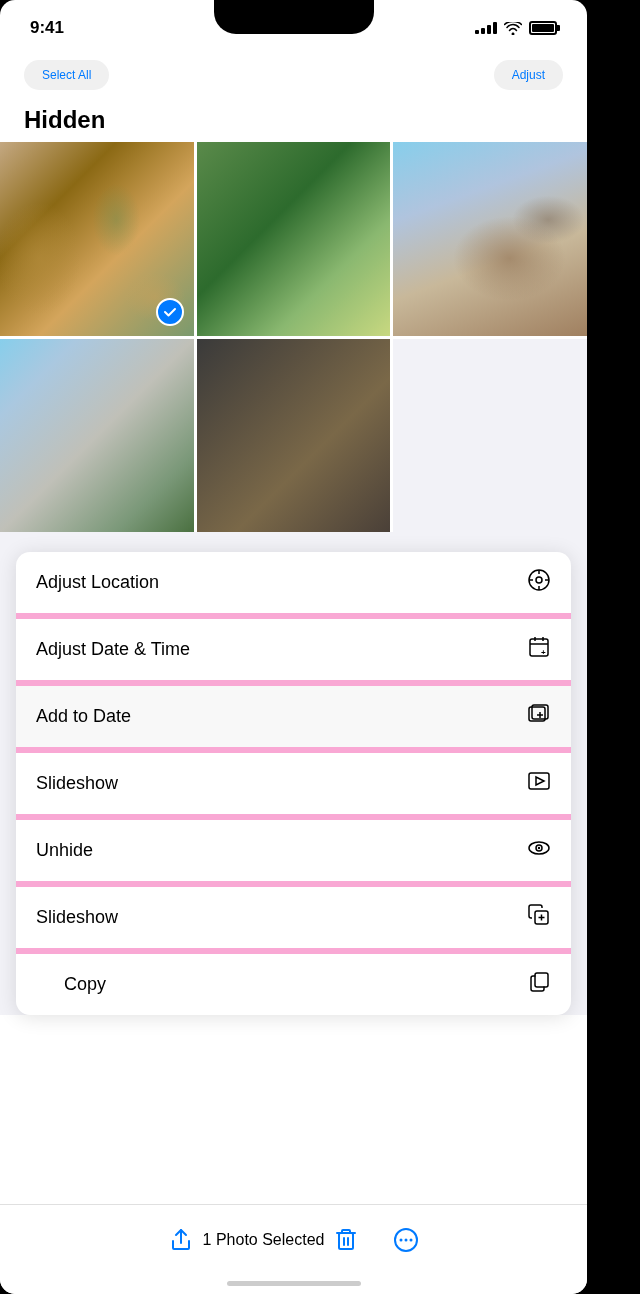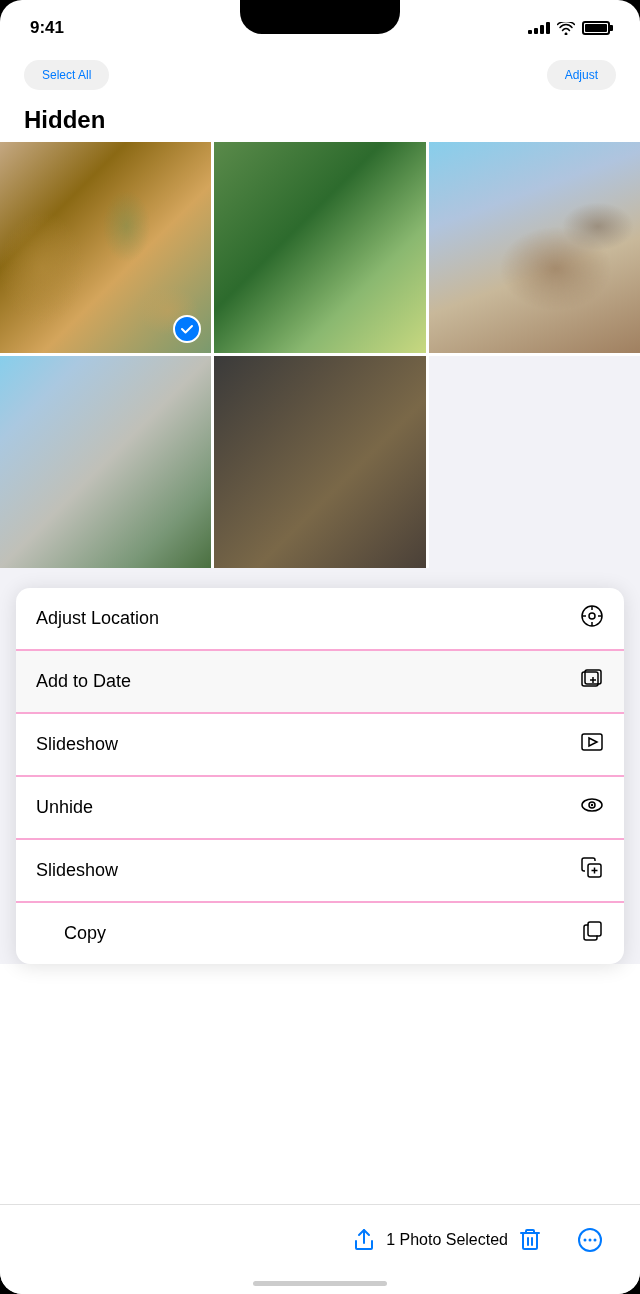--- a/index.html
+++ b/index.html
@@ -7,24 +7,24 @@
     body {
       width: 640px;
       min-height: 1294px;
       background: #000;
       font-family: -apple-system, 'SF Pro Display', 'Helvetica Neue', sans-serif;
       position: relative;
       overflow: hidden;
     }
 
     .phone-frame {
-      width: 640px;
+      width: 587px;
       height: 1294px;
       background: #fff;
-      border-radius: 22px;
+      border-radius: 15px;
       overflow: hidden;
       position: relative;
     }
 
     
     .status-bar {
       display: flex;
       justify-content: space-between;
       align-items: center;
       padding: 14px 30px 8px;
@@ -157,21 +157,21 @@
       overflow: hidden;
       box-shadow: 0 2px 20px rgba(0,0,0,0.12);
     }
 
     .menu-item {
       display: flex;
       justify-content: space-between;
       align-items: center;
       padding: 16px 20px;
       cursor: pointer;
-      border-bottom: 2px solid #f9a8d4;
+      border-bottom: 6px solid #f9a8d4;
     }
     .menu-item:last-child {
       border-bottom: none;
       padding-left: 48px;
     }
     .menu-item-label {
       font-size: 18px;
       color: #000;
     }
     .menu-item-icon {
@@ -183,21 +183,21 @@
     .bottom-toolbar {
       position: absolute;
       bottom: 0;
       left: 0;
       right: 0;
       height: 90px;
       background: rgba(255,255,255,0.95);
       border-top: 1px solid #e0e0e0;
       display: flex;
       align-items: center;
-      justify-content: flex-end;
+      justify-content: center;
       padding: 0 28px 20px;
     }
     .toolbar-btn {
       background: none;
       border: none;
       cursor: pointer;
       color: #007AFF;
       font-size: 24px;
       display: flex;
       align-items: center;
@@ -318,20 +318,32 @@
             <circle cx="12" cy="12" r="10" stroke="#000" stroke-width="1.5"></circle>
             <circle cx="12" cy="12" r="3" stroke="#000" stroke-width="1.5"></circle>
             <line x1="12" y1="2" x2="12" y2="6" stroke="#000" stroke-width="1.5"></line>
             <line x1="12" y1="18" x2="12" y2="22" stroke="#000" stroke-width="1.5"></line>
             <line x1="2" y1="12" x2="6" y2="12" stroke="#000" stroke-width="1.5"></line>
             <line x1="18" y1="12" x2="22" y2="12" stroke="#000" stroke-width="1.5"></line>
           </svg>
         </span>
       </div>
 
+      <div class="menu-item">
+        <span class="menu-item-label">Adjust Date &amp; Time</span>
+        <span class="menu-item-icon">
+          <svg width="24" height="24" viewBox="0 0 24 24" fill="none">
+            <rect x="3" y="4" width="18" height="17" rx="2" stroke="#000" stroke-width="1.5"></rect>
+            <line x1="3" y1="9" x2="21" y2="9" stroke="#000" stroke-width="1.5"></line>
+            <line x1="8" y1="2" x2="8" y2="6" stroke="#000" stroke-width="1.5"></line>
+            <line x1="16" y1="2" x2="16" y2="6" stroke="#000" stroke-width="1.5"></line>
+            <text x="14" y="20" font-size="8" fill="#000" font-weight="bold">+</text>
+          </svg>
+        </span>
+      </div>
 
       <div class="menu-item" style="background:#f8f8f8;">
         <span class="menu-item-label">Add to Date</span>
         <span class="menu-item-icon">
           <svg width="24" height="24" viewBox="0 0 24 24" fill="none">
             <rect x="2" y="5" width="16" height="14" rx="2" stroke="#000" stroke-width="1.5"></rect>
             <rect x="5" y="3" width="16" height="14" rx="2" stroke="#000" stroke-width="1.5"></rect>
             <line x1="13" y1="10" x2="13" y2="16" stroke="#000" stroke-width="1.5"></line>
             <line x1="10" y1="13" x2="16" y2="13" stroke="#000" stroke-width="1.5"></line>
           </svg>

